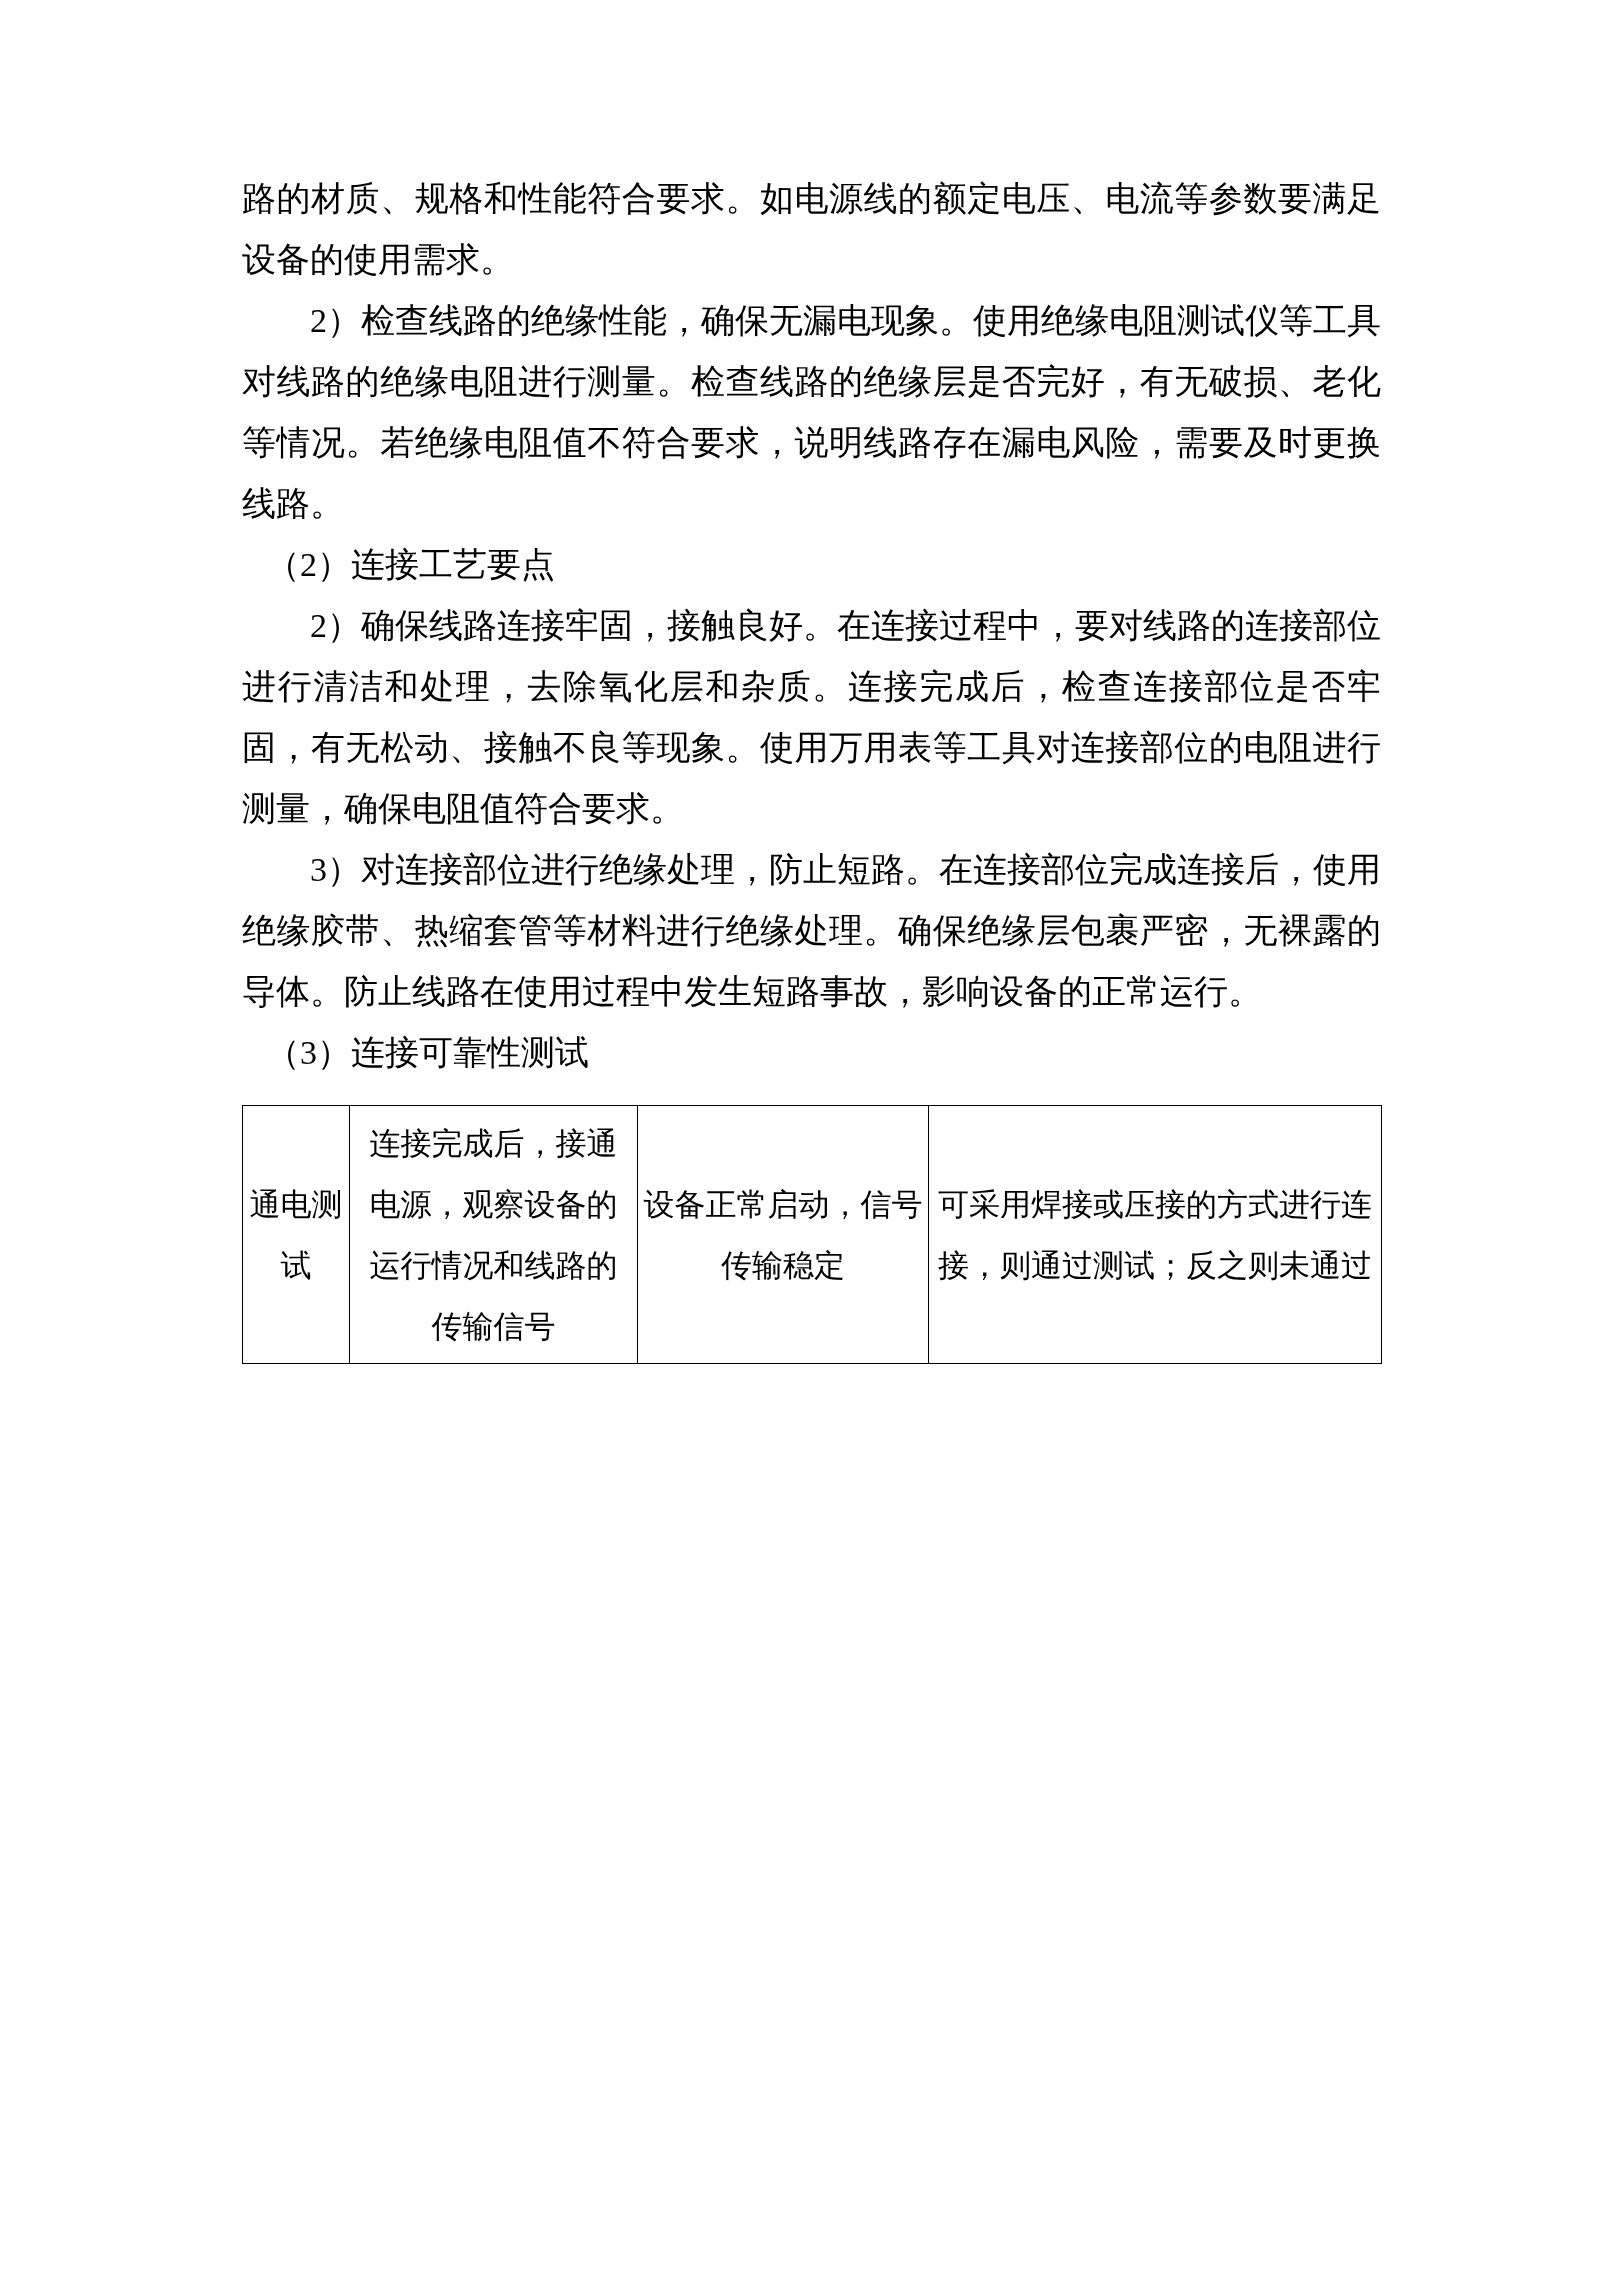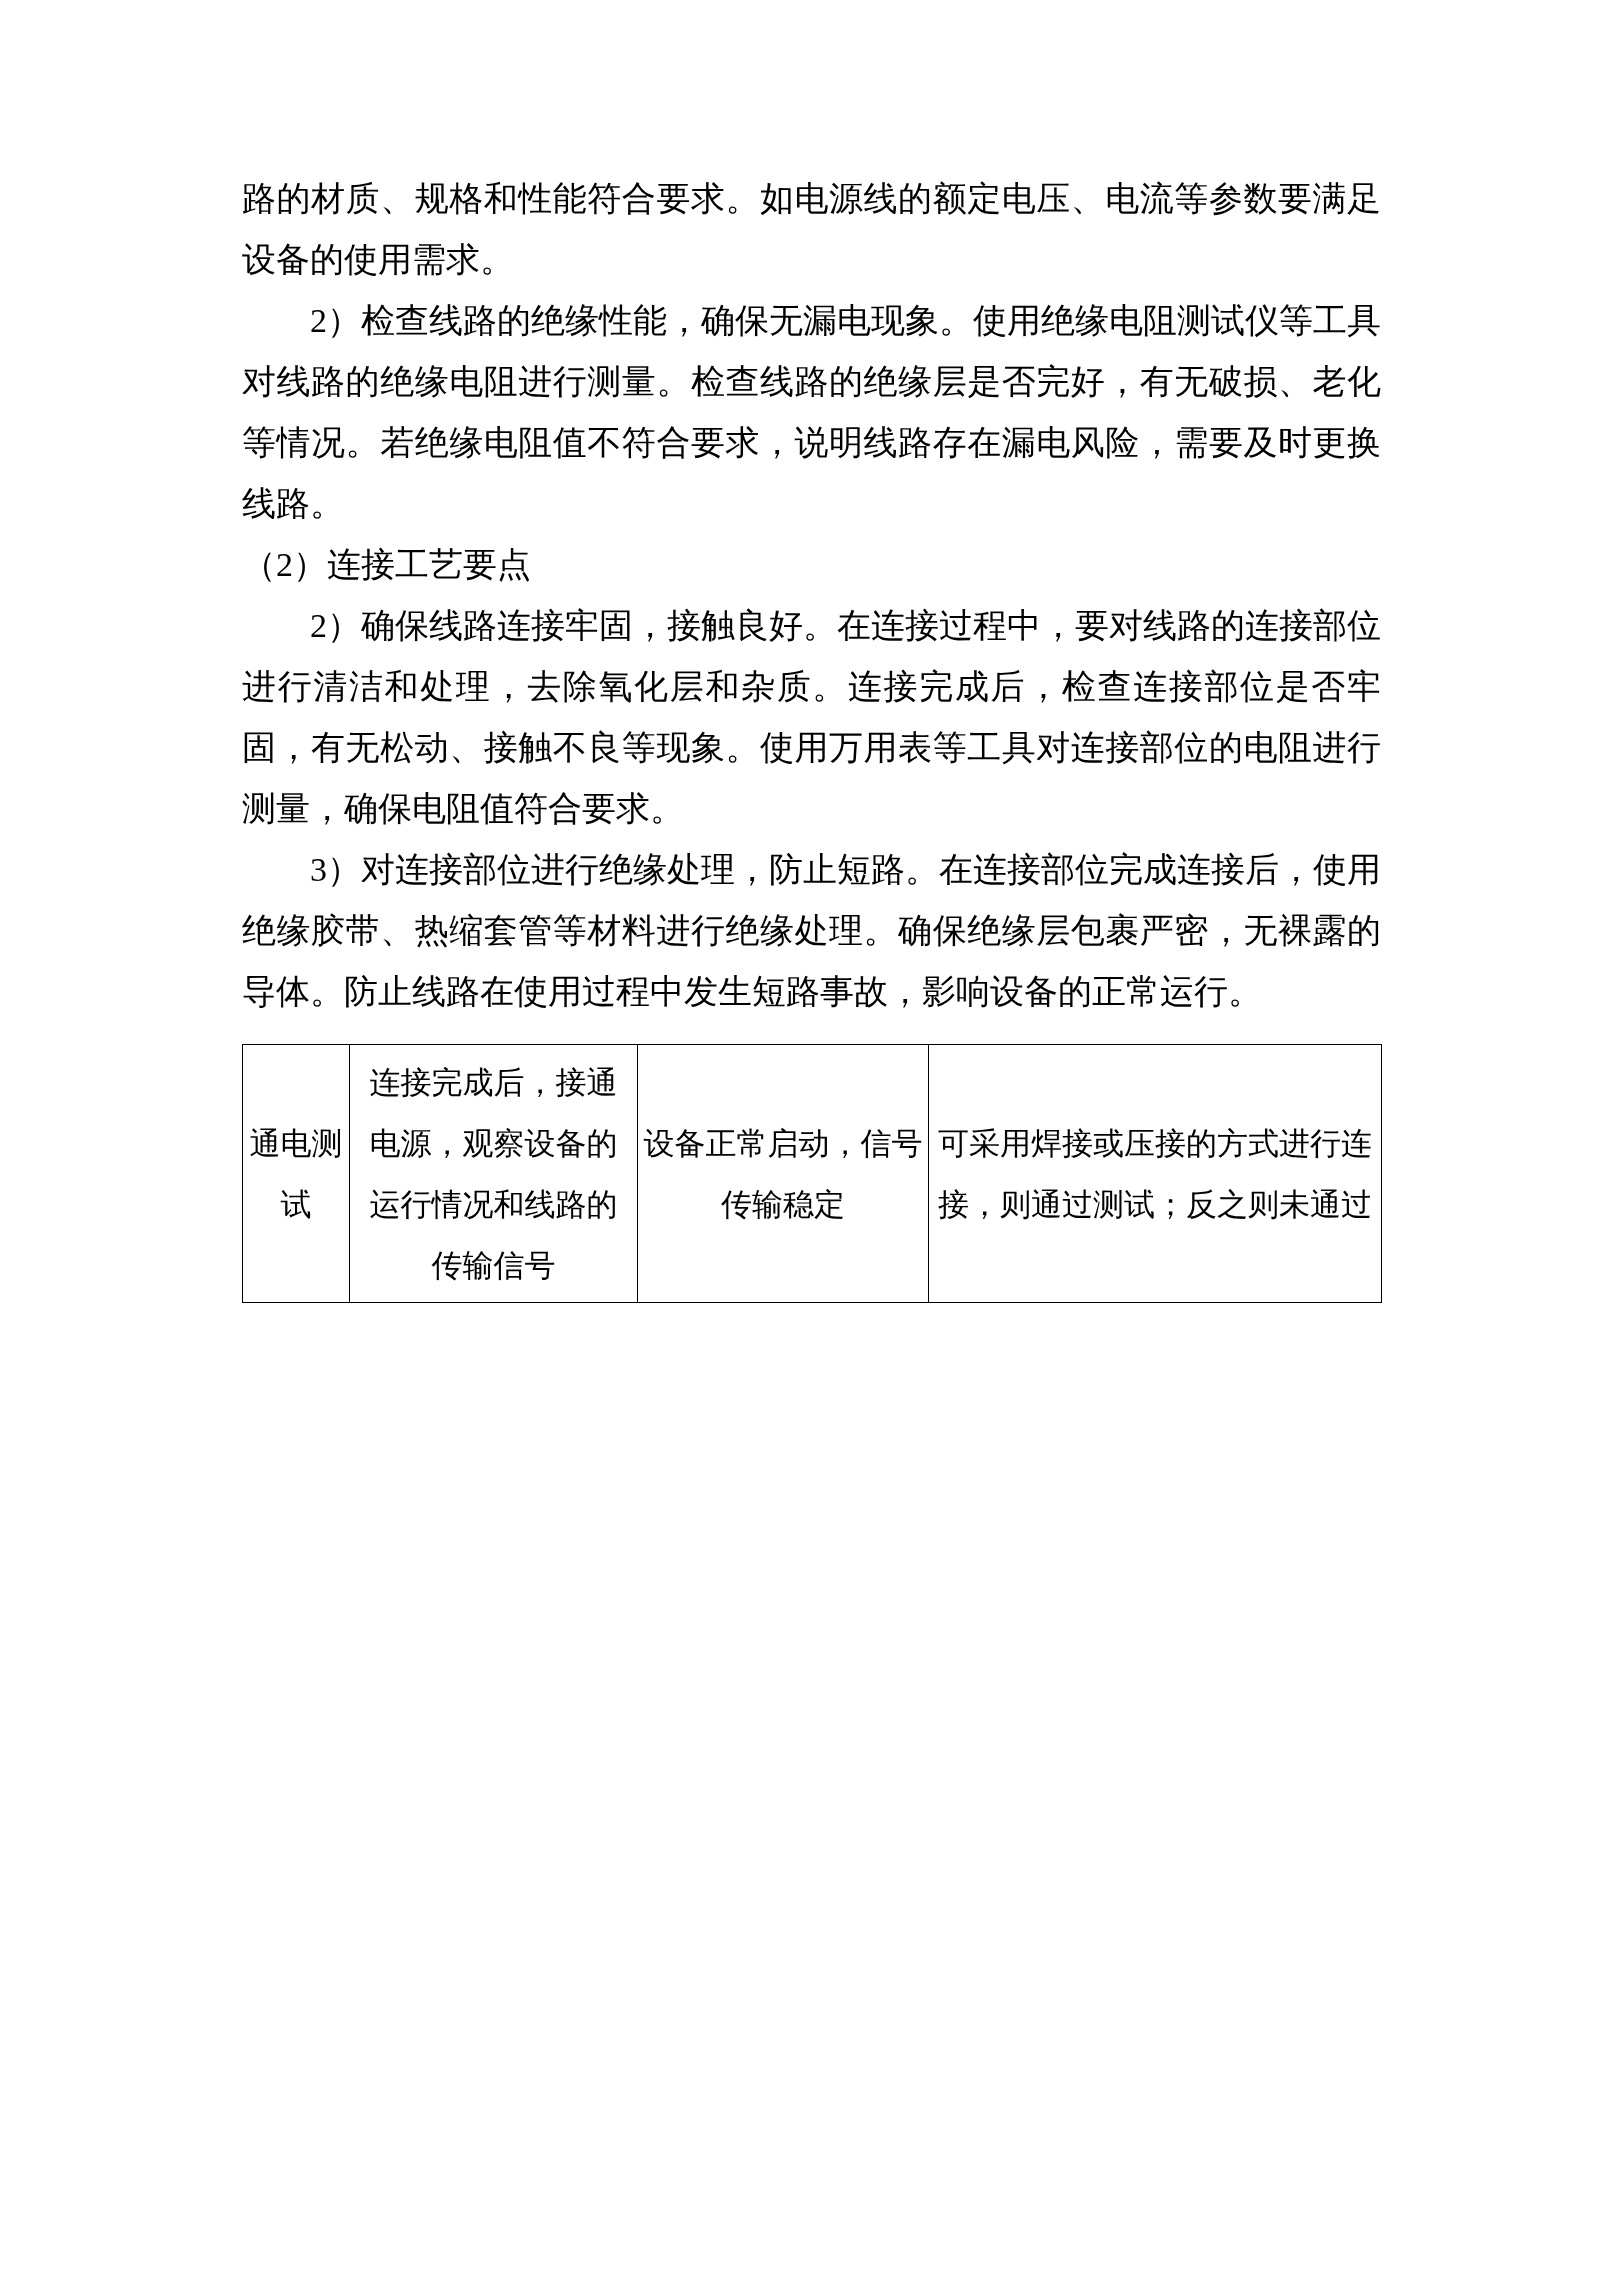--- a/index.html
+++ b/index.html
@@ -38,20 +38,21 @@
   }
   .para.indent2 {
     text-indent: 68px;
   }
   .para.cont {
     text-indent: 0;
   }
   .para.heading {
     text-indent: 0px;
     text-align: left;
+    margin-left: 24px;
   }
 
   
   .tbl-wrap {
     margin-top: 22px;
   }
   table.doc-table {
     border-collapse: collapse;
     width: 1139px;
     table-layout: fixed;
@@ -93,20 +94,21 @@
     <p class="para indent2">2）检查线路的绝缘性能，确保无漏电现象。使用绝缘电阻测试仪等工具对线路的绝缘电阻进行测量。检查线路的绝缘层是否完好，有无破损、老化等情况。若绝缘电阻值不符合要求，说明线路存在漏电风险，需要及时更换线路。</p>
 
 
     <p class="para heading">（2）连接工艺要点</p>
 
 
     <p class="para indent2">2）确保线路连接牢固，接触良好。在连接过程中，要对线路的连接部位进行清洁和处理，去除氧化层和杂质。连接完成后，检查连接部位是否牢固，有无松动、接触不良等现象。使用万用表等工具对连接部位的电阻进行测量，确保电阻值符合要求。</p>
 
     <p class="para indent2">3）对连接部位进行绝缘处理，防止短路。在连接部位完成连接后，使用绝缘胶带、热缩套管等材料进行绝缘处理。确保绝缘层包裹严密，无裸露的导体。防止线路在使用过程中发生短路事故，影响设备的正常运行。</p>
 
+    <p class="para heading">（3）连接可靠性测试</p>
 
 
     <div class="tbl-wrap">
       <table class="doc-table">
         <colgroup>
           <col class="col-a">
           <col class="col-b">
           <col class="col-c">
           <col class="col-d">
         </colgroup>

